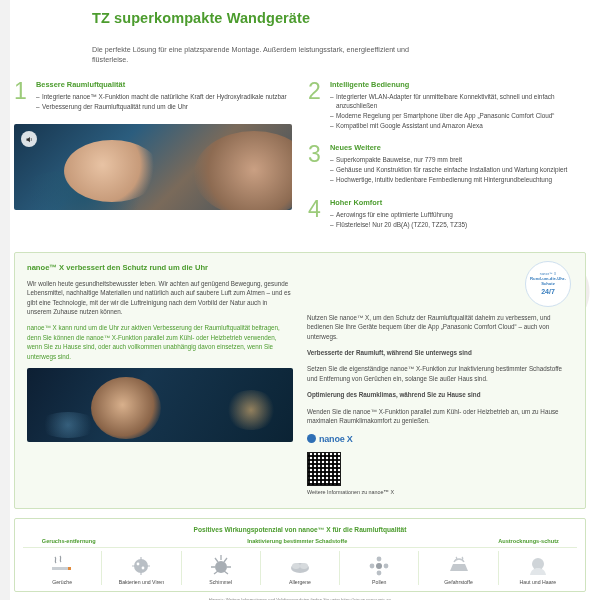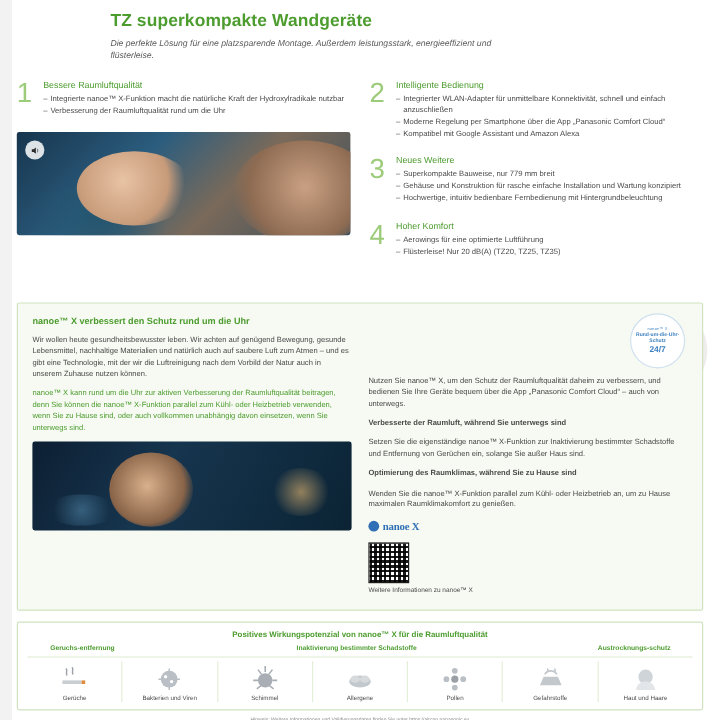--- a/index.html
+++ b/index.html
@@ -36,26 +36,25 @@
   
   .title {
     color: #4c9c2e;
     font-size: 14.5px;
     font-weight: bold;
     margin-left: 78px;
     letter-spacing: .1px;
   }
   .subtitle {
     margin-left: 78px;
-    margin-top: 5px;
+    margin-top: 19px;
     color: #5b5b5b;
     font-size: 7.2px;
     line-height: 1.45;
     max-width: 330px;
-    font-style: italic;
   }
 
   
   .features {
     margin-top: 14px;
     display: flex;
     gap: 16px;
   }
   .col { width: 50%; }
   .feat { display: flex; gap: 6px; margin-bottom: 12px; }
@@ -65,21 +64,21 @@
     font-weight: normal;
     line-height: 1;
     width: 16px;
     flex: none;
     font-family: "Liberation Sans", sans-serif;
   }
   .feat-body { flex: 1; }
   .feat-h {
     color: #4c9c2e;
     font-size: 7.4px;
-    font-weight: normal;
+    font-weight: bold;
     margin-bottom: 3px;
   }
   .feat-list { list-style: none; }
   .feat-list li {
     font-size: 6.4px;
     color: #4a4a4a;
     line-height: 1.42;
     padding-left: 6px;
     position: relative;
     margin-bottom: 1px;
@@ -119,21 +118,21 @@
     left: 7px; top: 7px;
     width: 16px; height: 16px;
     border-radius: 50%;
     background: rgba(255,255,255,.85);
     display: flex; align-items: center; justify-content: center;
     font-size: 8px; color: #2b2b2b;
   }
 
   
   .panel {
-    margin-top: 24px;
+    margin-top: 10px;
     border: 1px solid #cfe3bf;
     background: #f6faf2;
     border-radius: 2px;
     padding: 10px 12px 12px 12px;
     position: relative;
   }
   .panel-title {
     color: #4c9c2e;
     font-size: 7.6px;
     font-weight: bold;
@@ -191,21 +190,20 @@
     margin-top: 8px;
   }
   .nanoe-logo .dot {
     width: 9px; height: 9px; border-radius: 50%;
     background: #2f6fb5;
     display: inline-block;
   }
   .nanoe-logo .txt {
     font-size: 9px; font-weight: bold; color: #2f6fb5;
     letter-spacing: -.2px;
-    font-family: Liberation Serif, serif;
   }
   .qr {
     margin-top: 8px;
     width: 34px; height: 34px;
     background:
       repeating-linear-gradient(0deg,#1b1b1b 0 2px, #fff 2px 4px),
       repeating-linear-gradient(90deg,#1b1b1b 0 2px, #fff 2px 4px);
     background-blend-mode: multiply;
     border: 1px solid #1b1b1b;
   }

